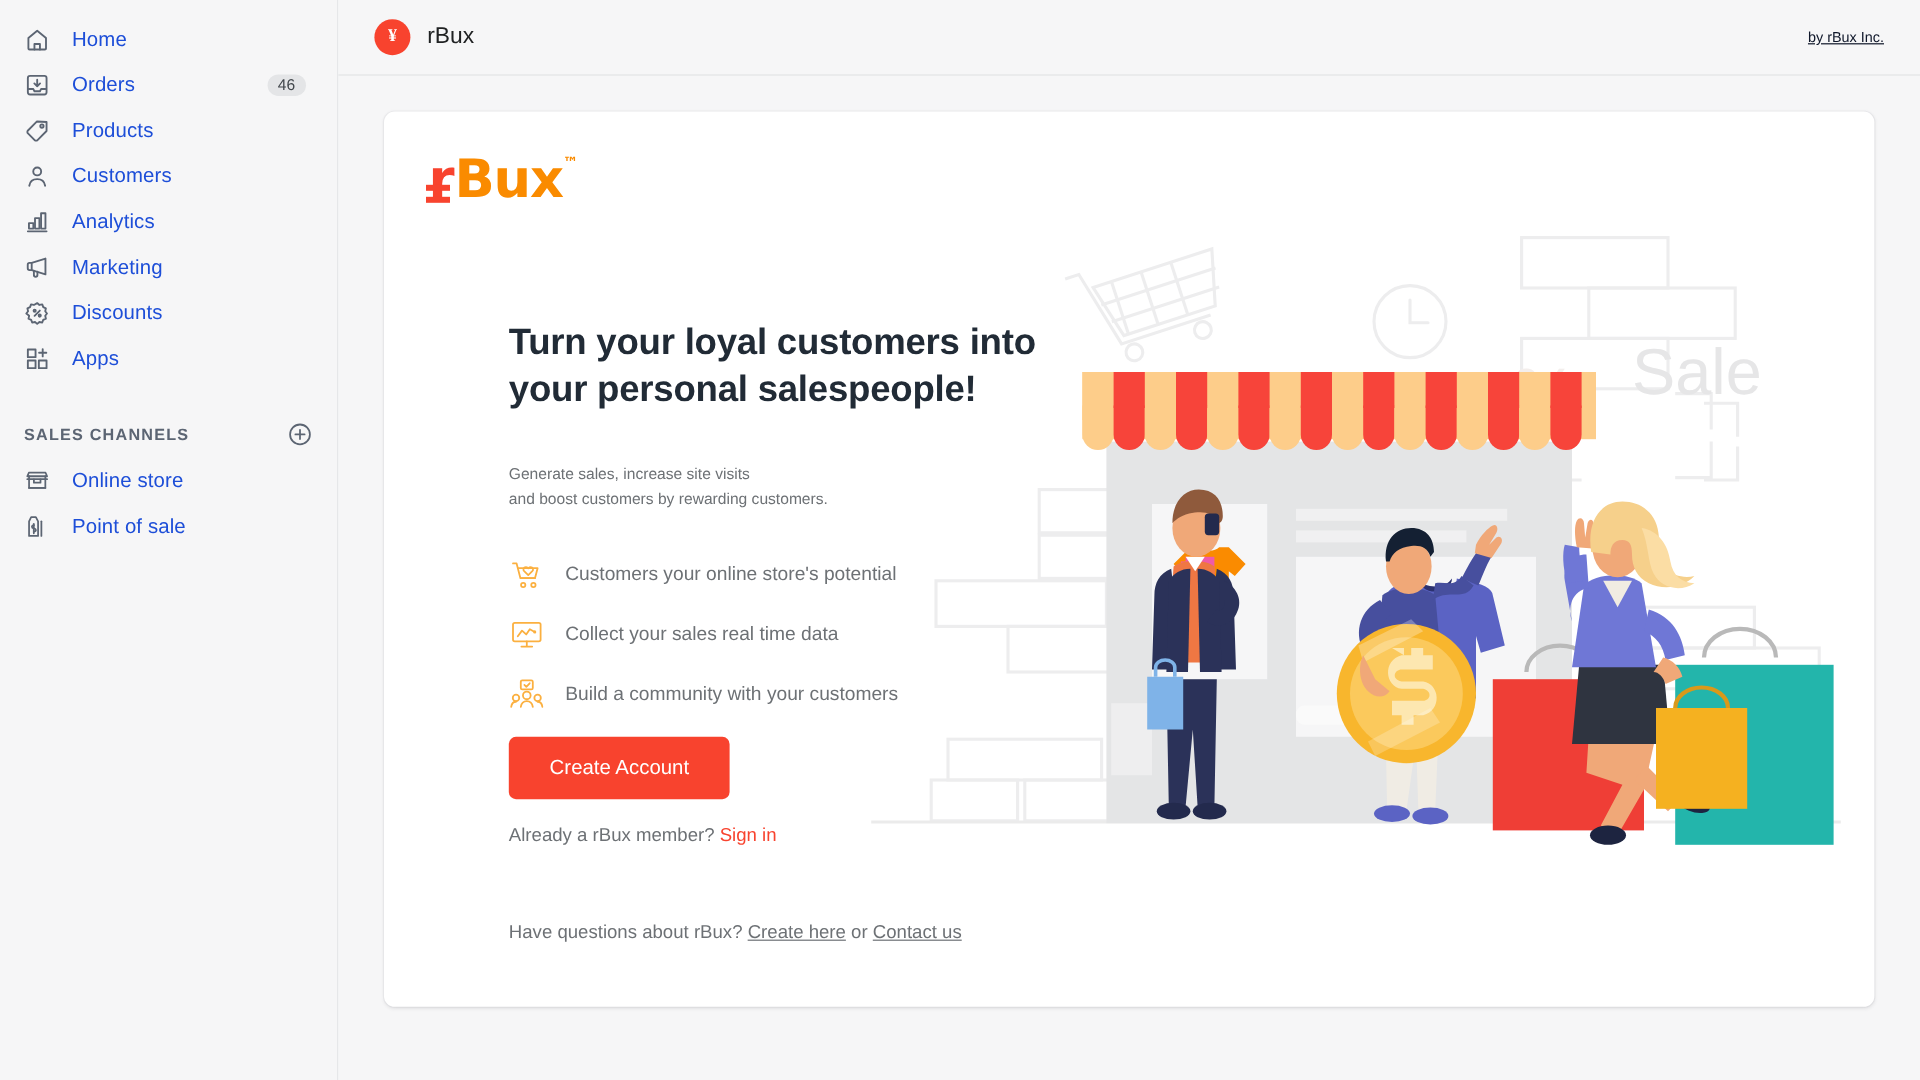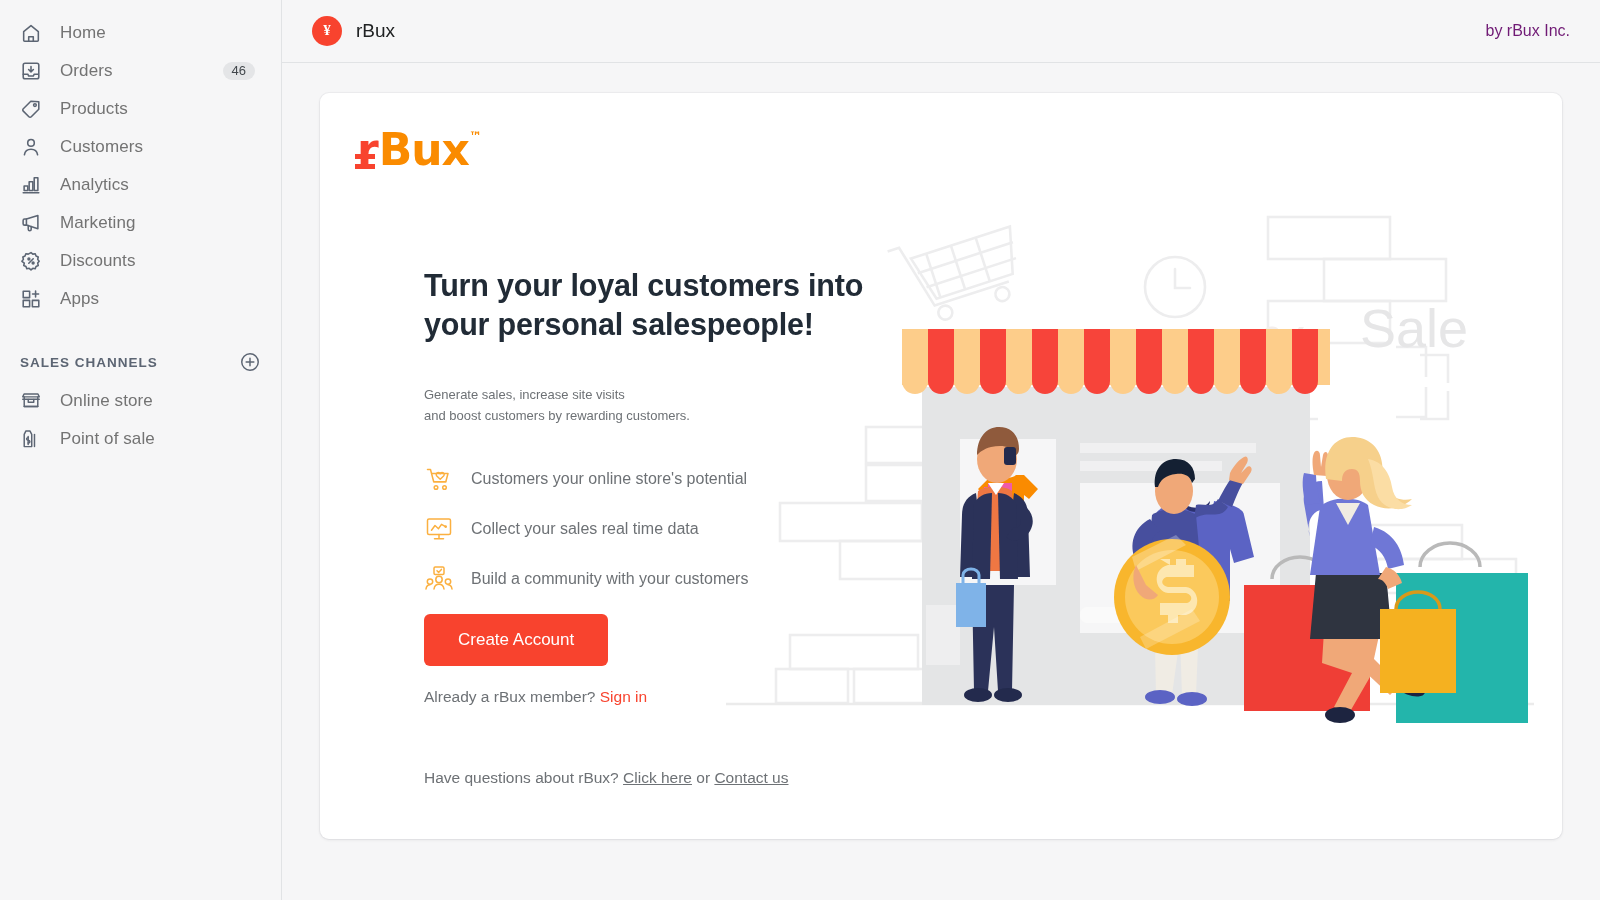--- a/index.html
+++ b/index.html
@@ -31,21 +31,21 @@
   .nav-ico {
     width: 22px; height: 22px;
     flex: 0 0 22px;
     display: flex; align-items: center; justify-content: center;
     margin-right: 18px;
     color: #5c6573;
   }
   .nav-ico svg { display: block; }
   .nav-label {
     font-size: 17px;
-    color: #737373;
+    color: #1d4ed8;
     letter-spacing: .1px;
     flex: 1 1 auto;
     white-space: nowrap;
   }
   .nav-badge {
     font-size: 13px;
     color: #42474c;
     background: #e4e5e7;
     border-radius: 10px;
     padding: 2px 9px 3px;
@@ -97,22 +97,23 @@
   }
   .app-avatar span {
     color: #fff; font-size: 15px; font-weight: bold;
     font-family: "Liberation Serif", serif;
     line-height: 1;
     position: relative; top: -1px;
   }
   .app-title { font-size: 19px; color: #202223; }
   .by-line {
     margin-left: auto;
-    font-size: 16px;
-    color: #701a75;
+    font-size: 12px;
+    color: #0f172a;
+    text-decoration: underline;
   }
 
   .content-area {
     flex: 1 1 auto;
     padding: 30px 38px 0 38px;
     overflow: hidden;
   }
   .card {
     background: #ffffff;
     border-radius: 9px;
@@ -195,21 +196,21 @@
 
   .questions {
     position: absolute; left: 104px; top: 676px;
     font-size: 15.5px; color: #6d7175;
   }
   .questions a { color: #6d7175; text-decoration: underline; cursor: pointer; }
 
   
   .illo {
     position: absolute;
-    left: 400px; top: 114px;
+    left: 400px; top: 95px;
     width: 820px; height: 525px;
   }
   .illo svg { display: block; width: 820px; height: 525px; }
 </style>
 </head>
 <body>
 
 <div class="app">
 
   <nav class="sidebar">
@@ -595,21 +596,21 @@
           <button class="cta">Create Account</button>
 
           <div class="member-line">
             <span>Already a rBux member?</span>
             <a>Sign in</a>
           </div>
         </div>
 
         <div class="questions">
           <span>Have questions about rBux?</span>
-          <a>Click here</a>
+          <a>Create here</a>
           <span>or</span>
           <a>Contact us</a>
         </div>
 
       </section>
     </div>
   </div>
 </div>
 
 </body></html>

